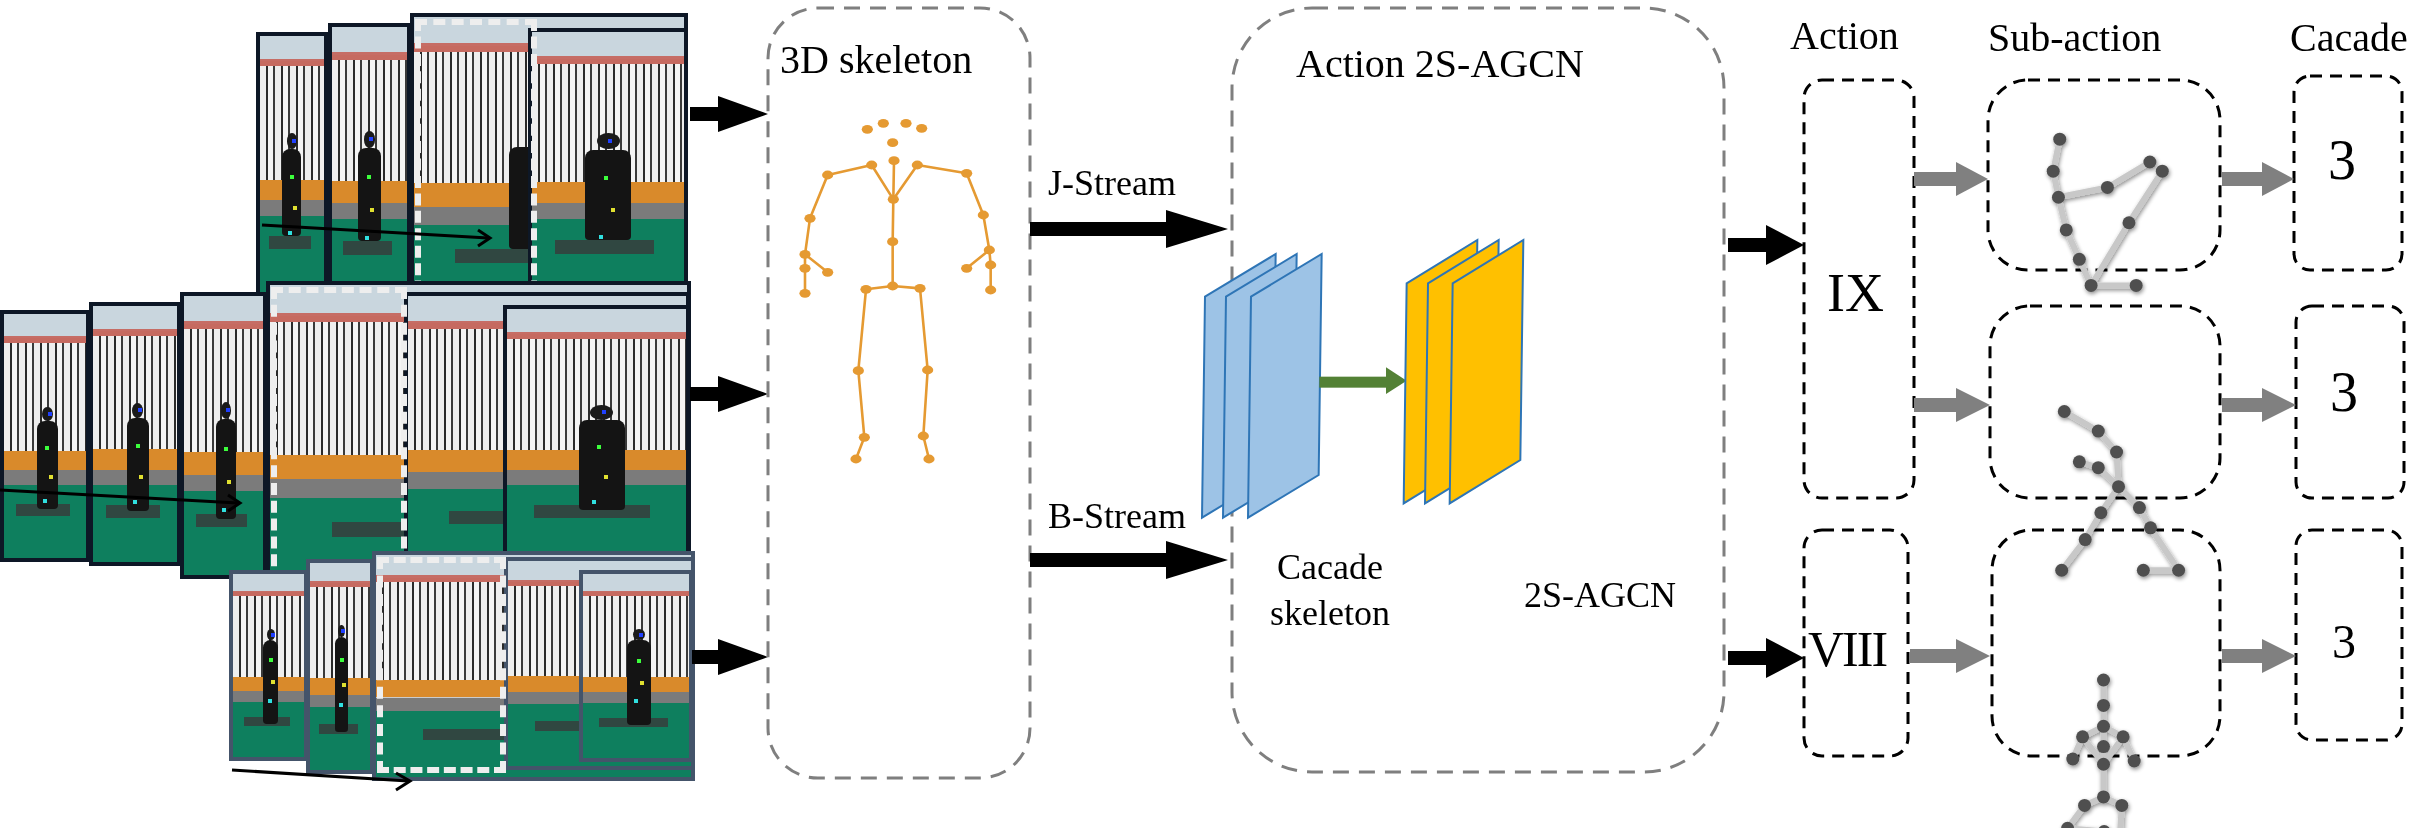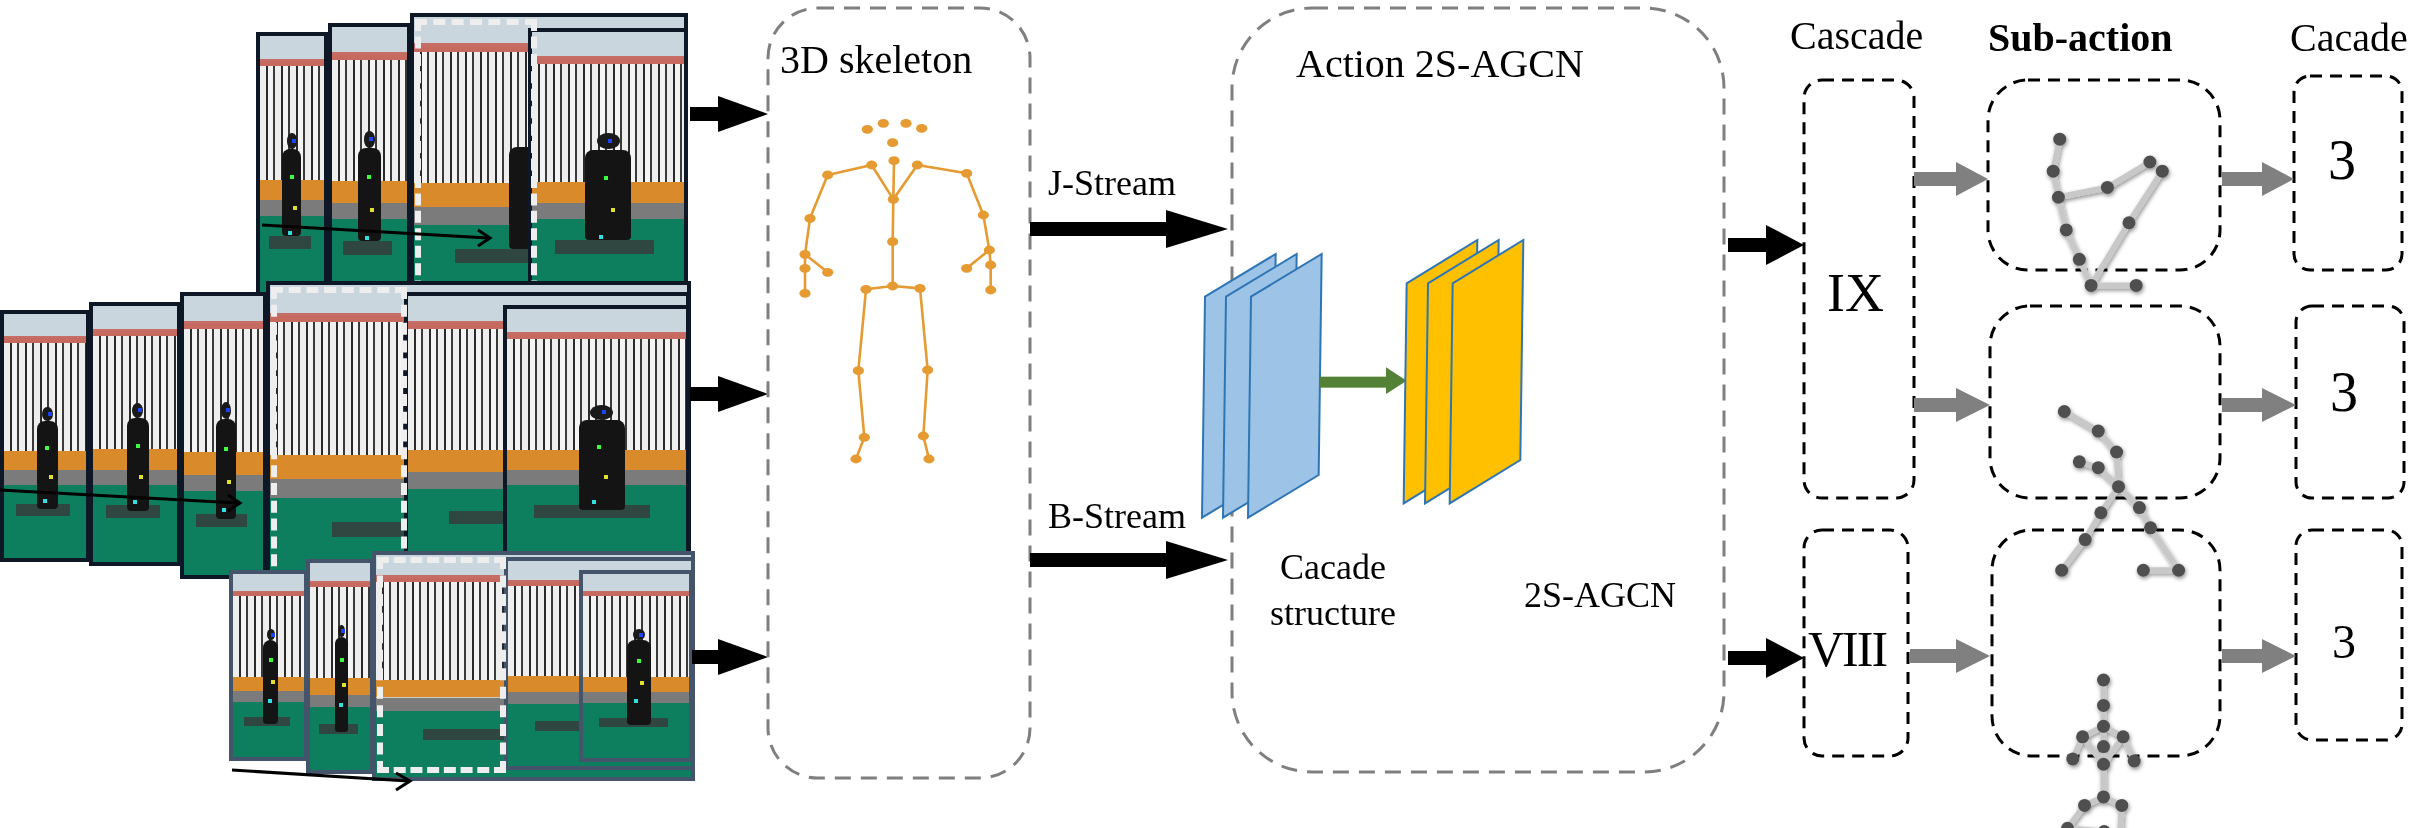--- a/index.html
+++ b/index.html
@@ -387,26 +387,26 @@
   </g>
   <g id="agcn-layers">
       <polygon points="1406.6666666666667,283.3333333333333 1477.3333333333335,240 1474.3333333333335,460 1403.6666666666667,503.3333333333333" fill="#ffc000" stroke="#2e75b6" stroke-width="2"></polygon>
       <polygon points="1428,283.3333333333333 1498.6666666666667,240 1495.6666666666667,460 1425,503.3333333333333" fill="#ffc000" stroke="#2e75b6" stroke-width="2"></polygon>
       <polygon points="1452.6666666666667,283.3333333333333 1523.3333333333335,240 1520.3333333333335,460 1449.6666666666667,503.3333333333333" fill="#ffc000" stroke="#2e75b6" stroke-width="2"></polygon>
     </g>
 </svg>
 <div class="lbl" style="left:1296px; top:40px; font-size:40px;">Action 2S-AGCN</div>
 <div class="lbl" style="left:1270px; top:544px; font-size:36px; text-align:center; line-height:46px;">
   <div>Cacade</div>
-  <div>structure</div>
+  <div>skeleton</div>
 </div>
 <div class="lbl" style="left:1524px; top:574px; font-size:36px;">2S-AGCN</div>
 
-<div class="lbl" style="left:1790px; top:12px; font-size:40px;">Cascade</div>
-<div class="lbl" style="left:1988px; top:14px; font-size:40px;font-weight:bold;">Sub-action</div>
+<div class="lbl" style="left:1790px; top:12px; font-size:40px;">Action</div>
+<div class="lbl" style="left:1988px; top:14px; font-size:40px;">Sub-action</div>
 <div class="lbl" style="left:2290px; top:14px; font-size:40px;">Cacade</div>
 
 <svg width="2419" height="828">
 
   <rect x="1804" y="80" width="110" height="418" rx="18" fill="none" stroke="#000" stroke-width="3" stroke-dasharray="12,8"></rect>
   <rect x="1804" y="530" width="104" height="226" rx="18" fill="none" stroke="#000" stroke-width="3" stroke-dasharray="12,8"></rect>
 
   <rect x="1988" y="80" width="232" height="190" rx="40" fill="none" stroke="#000" stroke-width="3" stroke-dasharray="12,8"></rect>
   <rect x="1990" y="306" width="230" height="192" rx="40" fill="none" stroke="#000" stroke-width="3" stroke-dasharray="12,8"></rect>
   <rect x="1992" y="530" width="228" height="226" rx="40" fill="none" stroke="#000" stroke-width="3" stroke-dasharray="12,8"></rect>

